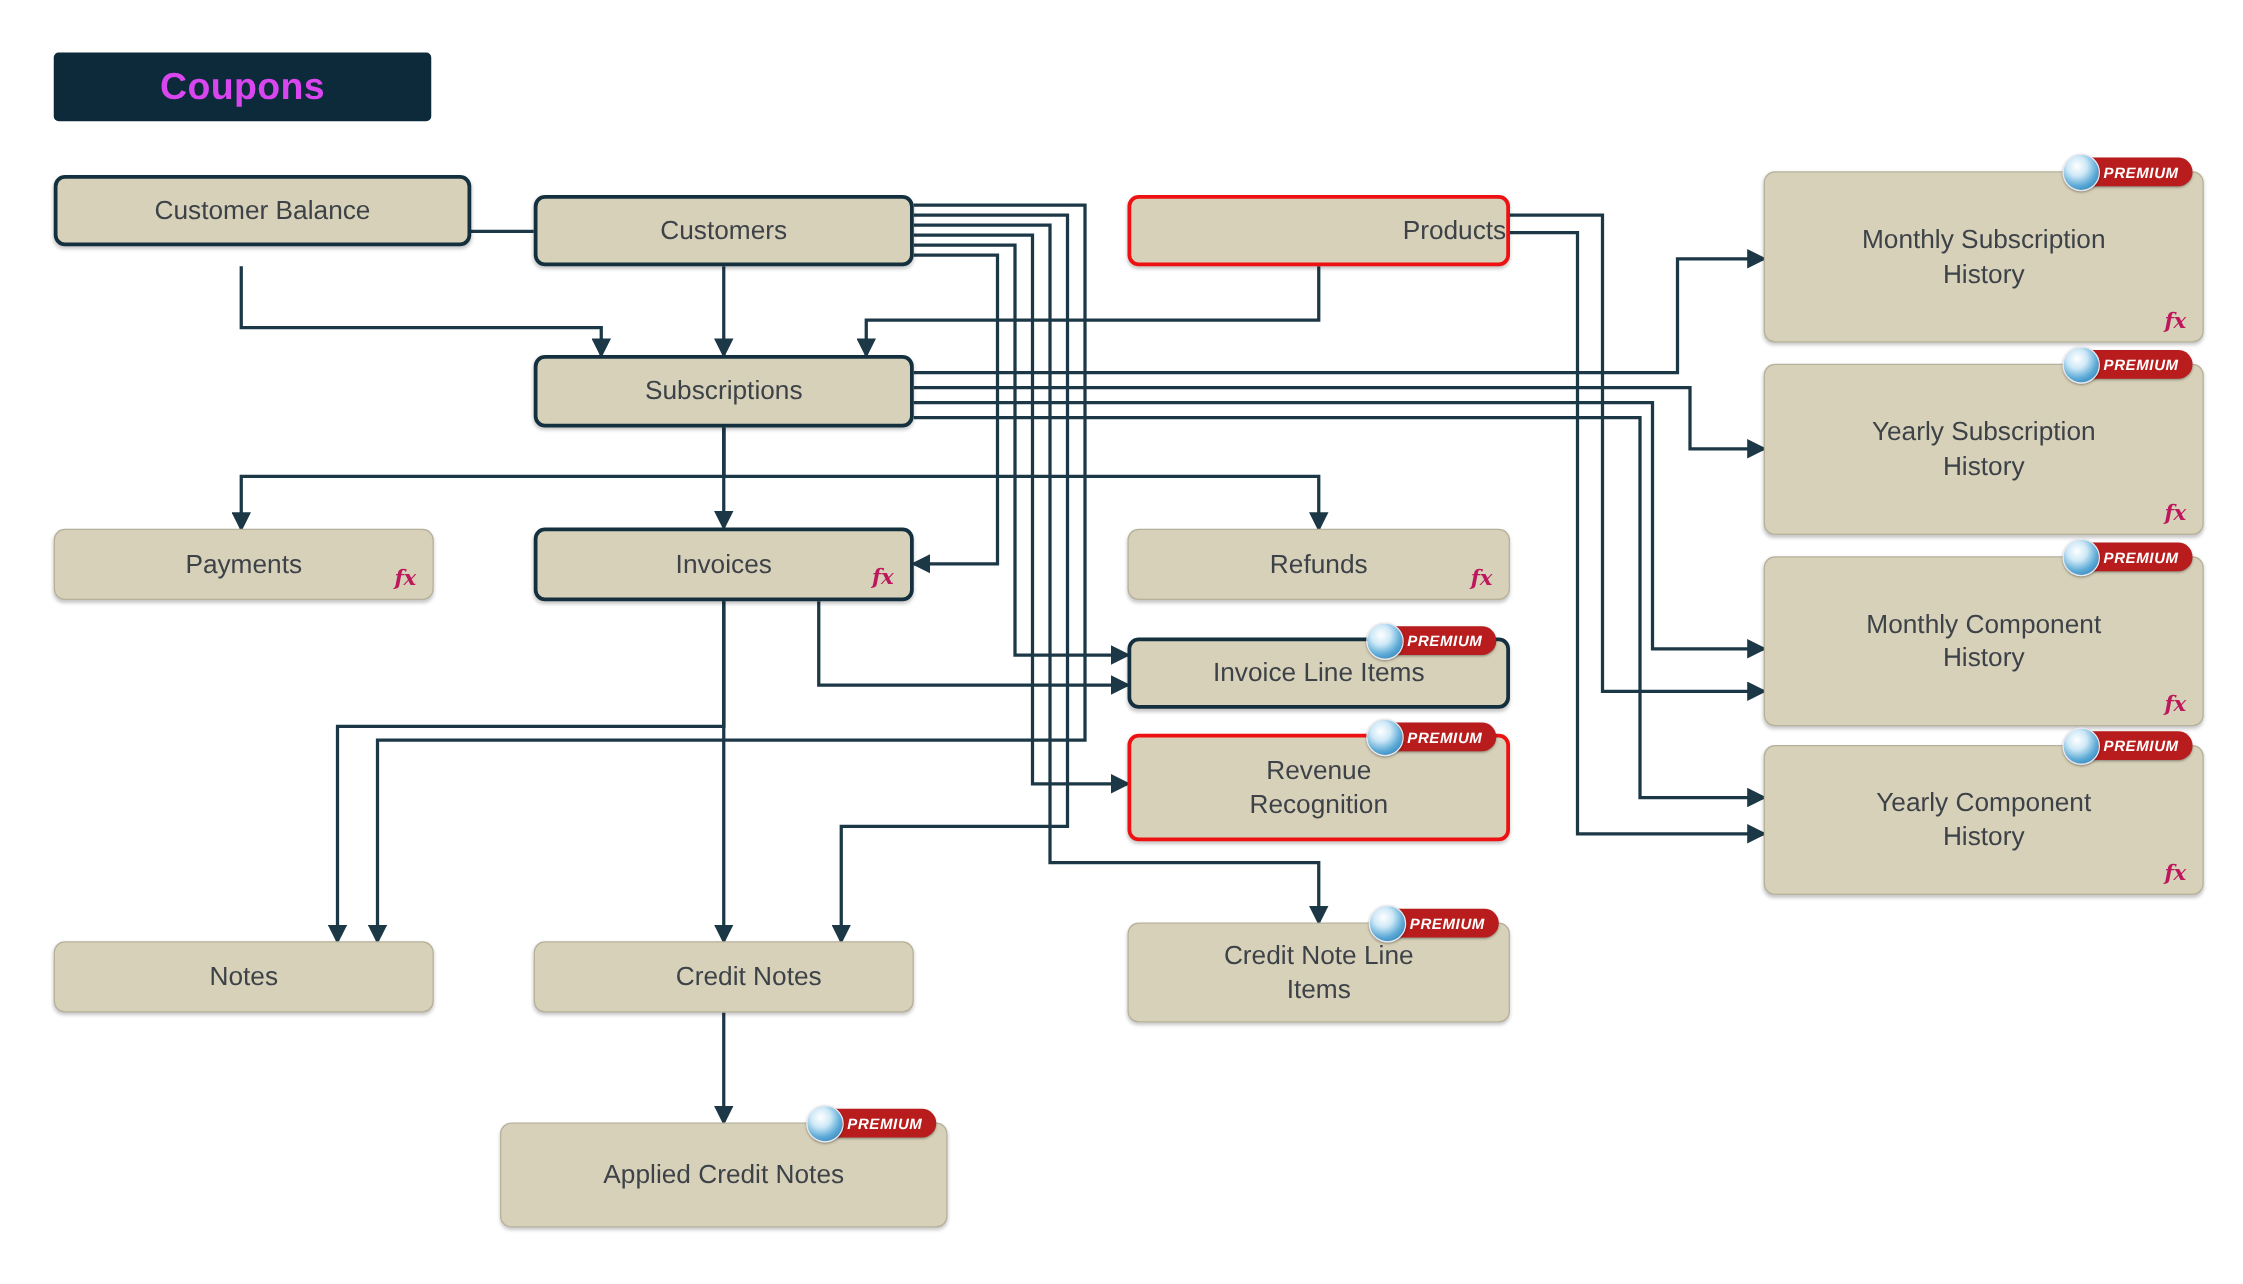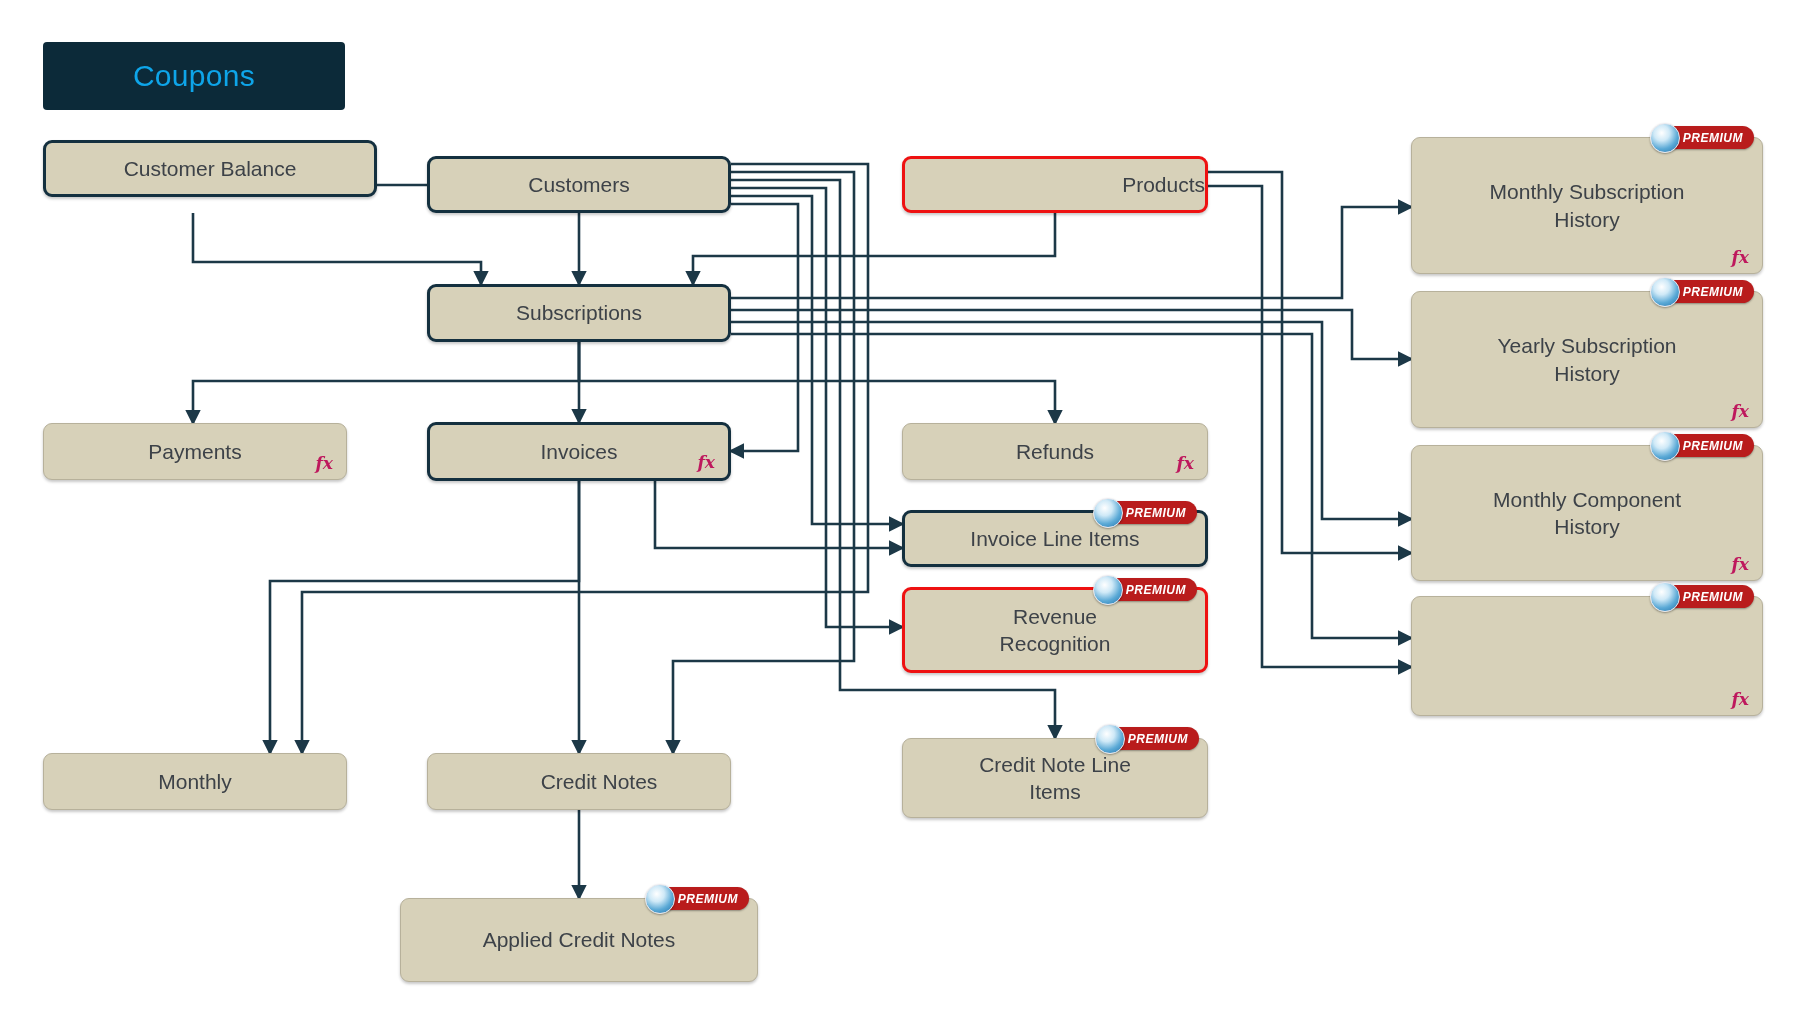--- a/index.html
+++ b/index.html
@@ -1,21 +1,21 @@
 <!DOCTYPE html>
 <html><head>
 <meta charset="utf-8">
 <style>
   html,body{margin:0;padding:0;background:#ffffff;}
   body{font-family:"Liberation Sans", sans-serif;}
   .canvas{position:relative;width:1794px;height:1027px;background:#ffffff;overflow:hidden;}
   svg.edge-layer{position:absolute;left:0;top:0;width:1794px;height:1027px;pointer-events:none;z-index:1;}
   .edge{fill:none;stroke:#1c3847;stroke-width:2.6;}
-  .title{position:absolute;left:43px;top:42px;width:302px;height:68px;background:#0c2a39;color:#0ea5e9;
-         display:flex;align-items:center;justify-content:center;font-weight:400;font-size:30px;
+  .title{position:absolute;left:43px;top:42px;width:302px;height:55px;background:#0c2a39;color:#d946ef;
+         display:flex;align-items:center;justify-content:center;font-weight:700;font-size:30px;
          border-radius:4px;z-index:2;letter-spacing:.3px;}
   .node{position:absolute;background:#d7d1b9;border-radius:9px;display:flex;align-items:center;justify-content:center;
         box-sizing:border-box;z-index:2;box-shadow:0 2px 3px rgba(0,0,0,.22);}
   .node .label{font-size:21px;color:#3d4248;text-align:center;line-height:1.3;}
   .b-plain{border:1.5px solid #b7b19b;}
   .b-dark{border:3.5px solid #14303f;}
   .b-red{border:3.5px solid #ee1111;}
   [data-name="node-monthly_subscription_history"] .label{max-width:260px;}
   [data-name="node-yearly_subscription_history"] .label{max-width:250px;}
   [data-name="node-monthly_component_history"] .label{max-width:240px;}
@@ -123,35 +123,36 @@
         <span class="fx-badge" data-name="fx-icon">fx</span>
       </div>
       <div class="node b-red" data-name="node-revenue_recognition" style="left: 902px; top: 587px; width: 306px; height: 86px;">
         <span class="label" data-name="node-label">Revenue Recognition</span>
         <div class="premium-badge" data-name="premium-badge">
           <span class="premium-circle" data-name="premium-logo-icon"></span>
           <span data-name="premium-badge-label">PREMIUM</span>
         </div>
       </div>
       <div class="node b-plain" data-name="node-yearly_component_history" style="left: 1411px; top: 596px; width: 352px; height: 120px;">
+        <span class="label" data-name="node-label">Yearly Component History</span>
         <div class="premium-badge" data-name="premium-badge">
           <span class="premium-circle" data-name="premium-logo-icon"></span>
           <span data-name="premium-badge-label">PREMIUM</span>
         </div>
         <span class="fx-badge" data-name="fx-icon">fx</span>
       </div>
       <div class="node b-plain" data-name="node-credit_note_line_items" style="left: 902px; top: 738px; width: 306px; height: 80px;">
         <span class="label" data-name="node-label">Credit Note Line Items</span>
         <div class="premium-badge" data-name="premium-badge">
           <span class="premium-circle" data-name="premium-logo-icon"></span>
           <span data-name="premium-badge-label">PREMIUM</span>
         </div>
       </div>
       <div class="node b-plain" data-name="node-orders" style="left: 43px; top: 753px; width: 304px; height: 57px;">
-        <span class="label" data-name="node-label">Monthly</span>
+        <span class="label" data-name="node-label">Notes</span>
       </div>
       <div class="node b-plain" data-name="node-credit_notes" style="left: 427px; top: 753px; width: 304px; height: 57px; padding-left: 40px;">
         <span class="label" data-name="node-label">Credit Notes</span>
       </div>
       <div class="node b-plain" data-name="node-applied_credit_notes" style="left: 400px; top: 898px; width: 358px; height: 84px;">
         <span class="label" data-name="node-label">Applied Credit Notes</span>
         <div class="premium-badge" data-name="premium-badge">
           <span class="premium-circle" data-name="premium-logo-icon"></span>
           <span data-name="premium-badge-label">PREMIUM</span>
         </div>

